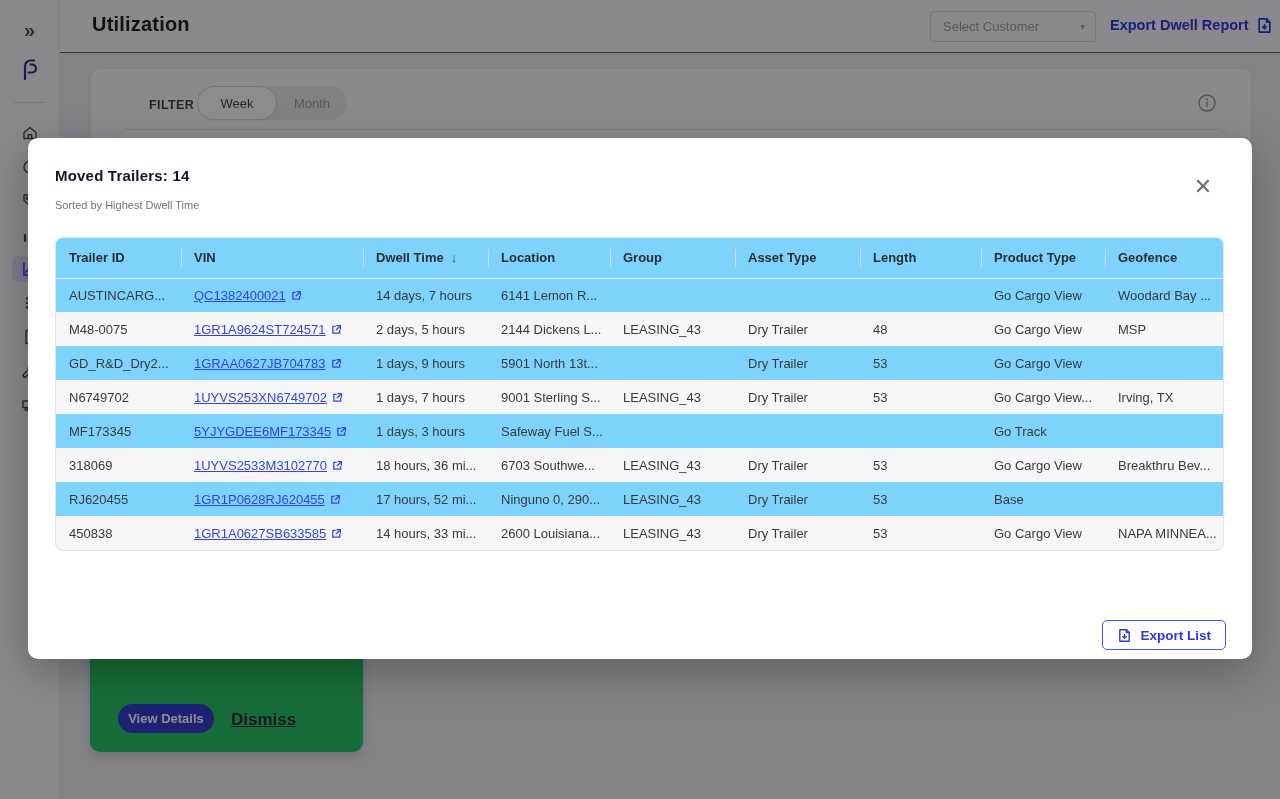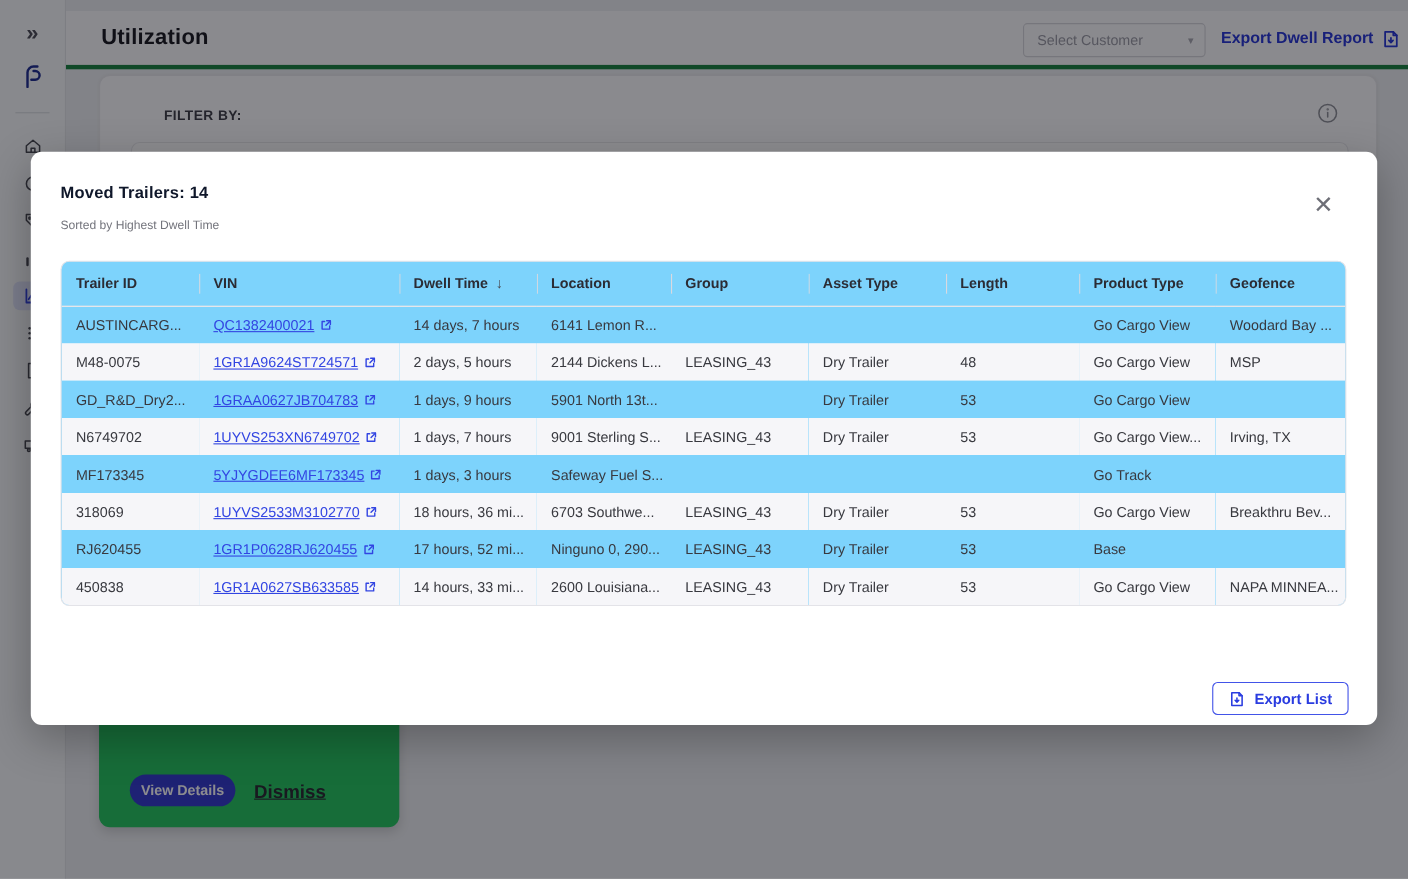--- a/index.html
+++ b/index.html
@@ -14,22 +14,22 @@
     background:#f8f9fb; border-right:1px solid #e2e4e8; z-index:1; }
   .expand-btn { position:absolute; top:20px; left:0; width:59px; text-align:center;
     font-size:20px; font-weight:bold; color:#4a4b55; cursor:pointer; line-height:1; }
   .logo-wrap { position:absolute; top:56px; left:0; width:59px; display:flex; justify-content:center; }
   .side-divider { position:absolute; top:102px; left:14px; width:31px; height:0; border-top:1px solid #d8dade; }
   .nav { position:absolute; top:120px; left:0; width:59px; display:flex; flex-direction:column; align-items:center; gap:8px; }
   .nav-item { width:36px; height:26px; display:flex; align-items:center; justify-content:center;
     border-radius:6px; color:#45464f; cursor:pointer; }
   .nav-item.active { background:#dfe3fa; color:#3040dd; }
 
-  .topbar { position:absolute; left:60px; top:10px; width:1220px; height:53px;
-    background:#fbfbfd; border-bottom:4px solid #15803d; z-index:1; }
+  .topbar { position:absolute; left:60px; top:0; width:1220px; height:53px;
+    background:#fbfbfd; border-bottom:1px solid #15803d; z-index:1; }
   .page-title { position:absolute; left:32px; top:13px; font-size:20px; font-weight:700;
     color:#16161e; letter-spacing:.2px; }
   .customer-select { position:absolute; left:870px; top:11px; width:166px; height:31px;
     border:1px solid #d5d5db; border-radius:4px; background:#fbfbfd; display:flex;
     align-items:center; justify-content:space-between; padding:0 10px 0 12px; cursor:pointer; }
   .customer-select .ph { font-size:13px; color:#9a9aa4; }
   .customer-select .chev { font-size:10px; color:#a9a9b1; }
   .export-report { position:absolute; left:1050px; top:17px; display:flex; align-items:flex-start; gap:7px;
     color:#2433d6; font-size:14.5px; font-weight:700; cursor:pointer; }
 
@@ -177,20 +177,24 @@
     <svg width="17" height="17" viewBox="0 0 16 16" fill="none" stroke="#2433d6" stroke-width="1.5" stroke-linecap="round" stroke-linejoin="round">
       <path d="M3 1.8 h7 l3 3 v9.4 H3 Z"></path>
         <path d="M10 1.8 v3 h3"></path>
         <path d="M8 7 v4 M8 11 l-1.8-1.8 M8 11 l1.8-1.8"></path>
     </svg>
   </div>
 </div>
 
 <div class="content-card">
   <div class="filter-label">FILTER BY:</div>
+  <div class="toggle">
+    <div class="seg on">Week</div>
+    <div class="seg off">Month</div>
+  </div>
   <div class="info-btn">
     <svg width="20" height="20" viewBox="0 0 20 20" fill="none" stroke="currentColor" stroke-width="1.4" stroke-linecap="round">
       <circle cx="10" cy="10" r="8"></circle>
         <path d="M10 9.2 v4.2"></path>
         <circle cx="10" cy="6.4" r="0.4" fill="currentColor"></circle>
     </svg>
   </div>
   <div class="inner-panel"></div>
 </div>
 

